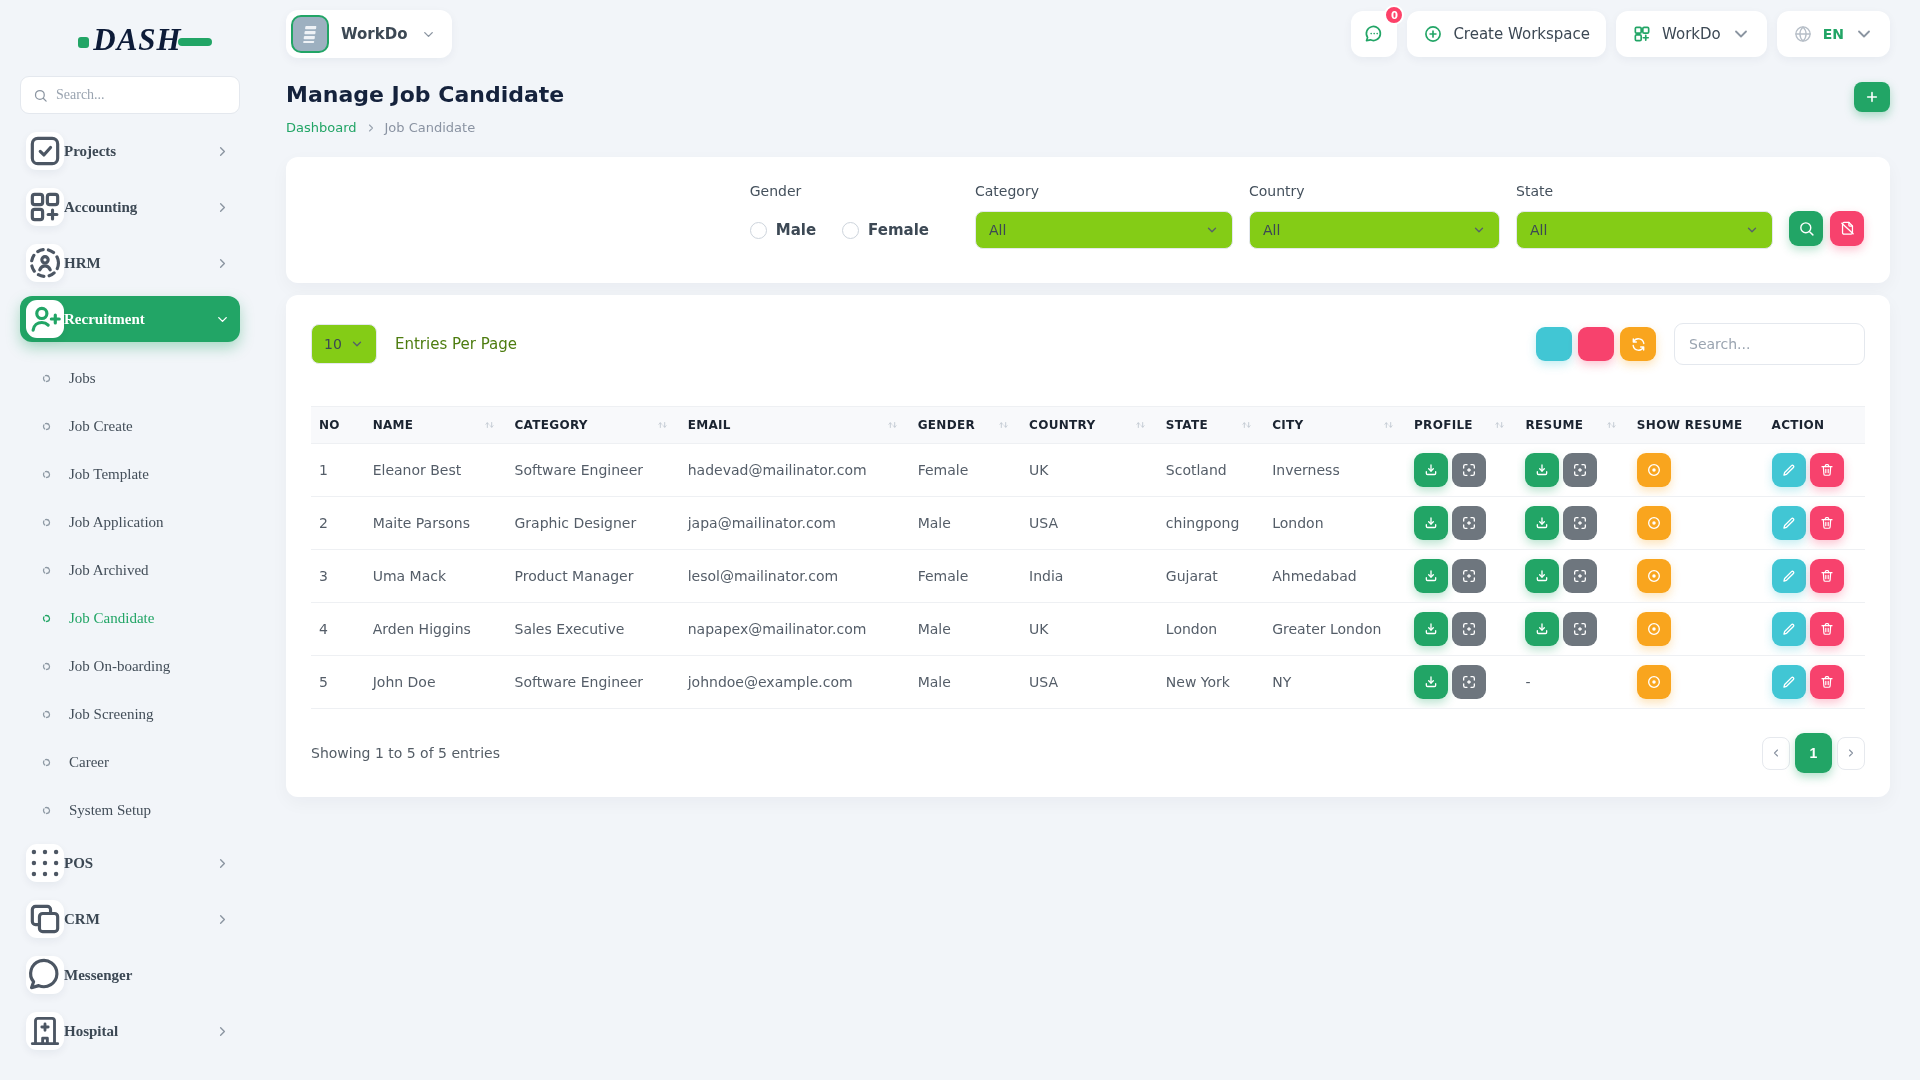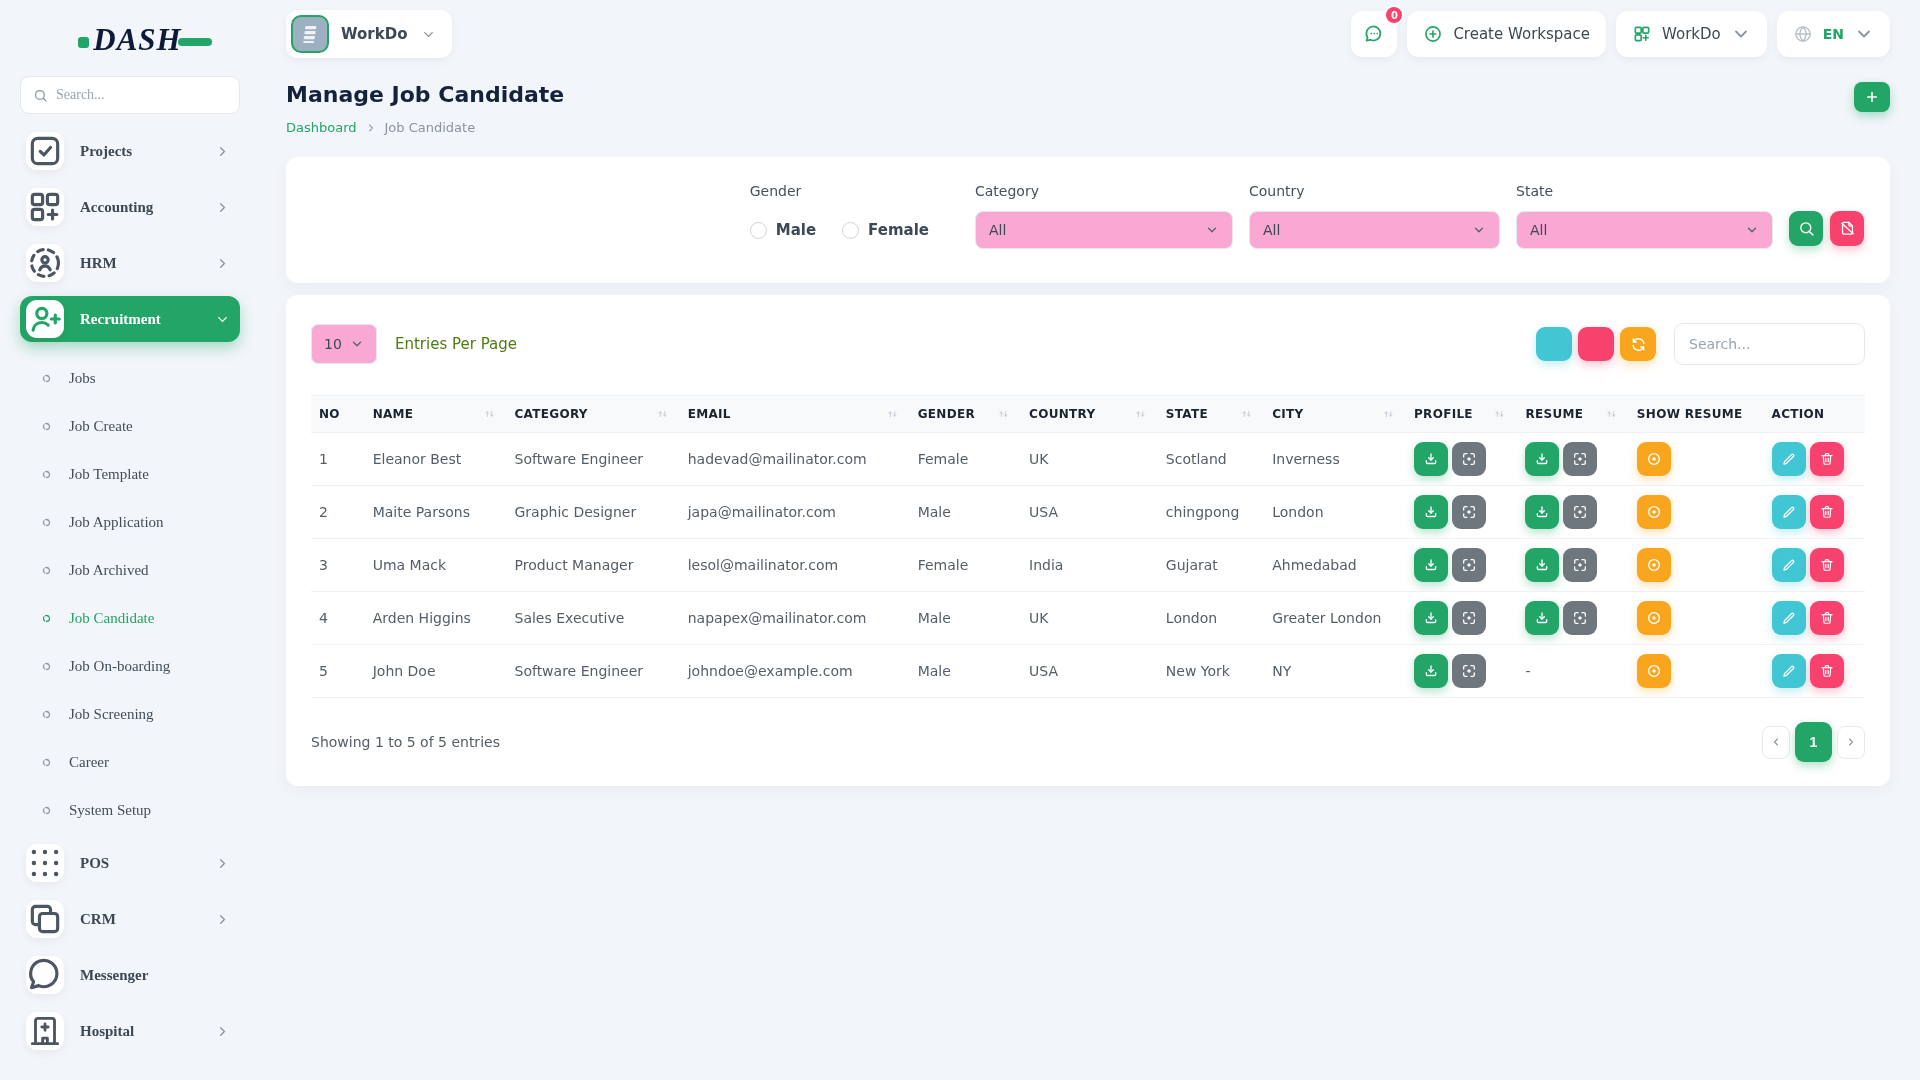--- a/index.html
+++ b/index.html
@@ -13,21 +13,21 @@
   .logo-dot { width:11px; height:11px; border-radius:3px; background:#22a566; margin-right:4px; margin-top:4px; }
   .logo-text { font-size:31px; font-weight:900; letter-spacing:1px; color:#0d1b38; font-style:italic; }
   .logo-bar { position:absolute; right:28px; top:24px; width:34px; height:8px; border-radius:4px; background:#22a566; }
   .side-search { display:flex; align-items:center; gap:8px; height:38px; background:#fff; border:1px solid #e4e8ee; border-radius:9px; padding:0 12px; margin-bottom:14px; }
   .side-search .ic { width:15px; height:15px; color:#8b95a1; flex:0 0 15px; }
   .side-search input { border:none; outline:none; width:100%; font-size:14px; color:#545d68; background:transparent; font-family:inherit; }
   .side-search input::placeholder { color:#9aa4b0; }
   .menu { display:flex; flex-direction:column; }
   .menu-item { display:flex; align-items:center; height:46px; margin-bottom:10px; padding:0 10px 0 6px; border-radius:12px; cursor:pointer; }
   .mi-icon { width:38px; height:38px; background:#fff; border-radius:11px; box-shadow:0 3px 8px rgba(20,40,70,.06); display:flex; align-items:center; justify-content:center; color:#4c5663; flex:0 0 38px; }
-  .mi-label { margin-left:16px; font-size:15px; font-weight:600; color:#3c4854; }
+  .mi-label { font-size:15px; font-weight:600; color:#3c4854; }
   .mi-chev { margin-left:auto; width:15px; height:15px; color:#8b95a1; }
   .menu-item.active { background:#22a566; box-shadow:0 6px 14px rgba(34,165,102,.35); }
   .menu-item.active .mi-label { color:#fff; }
   .menu-item.active .mi-icon { color:#22a566; }
   .menu-item.active .mi-chev { color:#fff; }
   .submenu { list-style:none; margin:2px 0 6px 0; }
   .sub-item { display:flex; align-items:center; height:48px; padding-left:22px; cursor:pointer; }
   .sub-bullet { width:9px; height:9px; color:#8f9aa5; flex:0 0 9px; }
   .sub-label { margin-left:18px; font-size:15px; color:#434e59; }
   .sub-item.active .sub-label { color:#22a566; }
@@ -62,44 +62,44 @@
   
   .card { background:#fff; border-radius:12px; box-shadow:0 6px 18px rgba(18,38,63,.04); }
   .filter-card { margin-top:22px; padding:26px 26px 24px 26px; height:126px; }
   .filter-row { display:flex; justify-content:flex-end; gap:16px; }
   .f-group { display:flex; flex-direction:column; gap:12px; }
   .f-label { font-size:14px; color:#44505c; }
   .radios { display:flex; align-items:center; gap:26px; height:38px; padding-right:30px; }
   .radio-opt { display:flex; align-items:center; gap:9px; }
   .radio-opt input { appearance:none; -webkit-appearance:none; width:17px; height:17px; border-radius:50%; border:1.5px solid #cdd4dc; background:#fff; cursor:pointer; }
   .radio-opt label { font-size:15px; color:#3c4854; font-weight:600; }
-  .select { display:flex; align-items:center; justify-content:space-between; width:258px; height:38px; border:1px solid #e4e8ee; border-radius:8px; padding:0 13px; background:#f9a8d4; cursor:pointer; }
+  .select { display:flex; align-items:center; justify-content:space-between; width:258px; height:38px; border:1px solid #e4e8ee; border-radius:8px; padding:0 13px; background:#84cc16; cursor:pointer; }
   .select span { font-size:14px; color:#3c4854; }
   .select .ic { width:14px; height:14px; color:#55606c; }
   .f-buttons { display:flex; gap:7px; align-items:flex-end; padding-bottom:1px; }
   .sq-btn { width:34px; height:35px; border:none; border-radius:9px; display:flex; align-items:center; justify-content:center; color:#fff; cursor:pointer; }
   .sq-btn .ic { width:17px; height:17px; }
   .btn-green { background:#22a566; box-shadow:0 4px 10px rgba(34,165,102,.3); }
   .btn-pink { background:#f7426d; box-shadow:0 4px 10px rgba(247,66,109,.3); }
   .btn-cyan { background:#41c6d4; box-shadow:0 4px 10px rgba(65,198,212,.3); }
   .btn-orange { background:#f9a51e; box-shadow:0 4px 10px rgba(249,165,30,.3); }
   .btn-gray { background:#6e767e; }
 
   
   .table-card { margin-top:12px; padding:28px 25px 24px 25px; }
   .table-toolbar { display:flex; align-items:center; }
-  .per-page { width:66px; height:40px; padding:0 12px;border-radius:7px; }
+  .per-page { width:66px; height:40px; padding:0 12px; }
   .per-page span { font-size:14px; }
   .toolbar-label { margin-left:18px; font-size:15px; color:#4d7c0f; }
   .toolbar-right { margin-left:auto; display:flex; align-items:center; gap:6px; }
   .toolbar-right .sq-btn { width:36px; height:34px; }
   .table-search { width:191px; height:42px; border:1px solid #e4e8ee; border-radius:9px; padding:0 14px; font-size:14px; color:#545d68; outline:none; margin-left:12px; font-family:inherit; }
   .table-search::placeholder { color:#9aa4b0; }
 
-  table.data { width:100%; border-collapse:collapse; table-layout:fixed; margin-top:30px; }
+  table.data { width:100%; border-collapse:collapse; table-layout:fixed; margin-top:41px; }
   table.data thead th { background:#f8f9fb; border-top:1px solid #eef0f3; border-bottom:1px solid #eef0f3; height:37px; text-align:left; font-size:12px; letter-spacing:.3px; color:#1b2431; font-weight:700; padding:0 8px; position:relative; white-space:nowrap; }
   th .sort { position:absolute; right:10px; top:50%; transform:translateY(-50%); width:15px; height:15px; color:#c6cdd5; display:inline-block; }
   table.data tbody td { height:53px; border-bottom:1px solid #eef0f3; font-size:14px; color:#545d68; padding:0 8px; white-space:nowrap; overflow:hidden; }
   .btn-group { display:flex; gap:4px; }
   .row-btn { width:34px; height:34px; border:none; border-radius:9px; color:#fff; display:flex; align-items:center; justify-content:center; cursor:pointer; }
   .row-btn .ic { width:16px; height:16px; }
   .dash-cell { color:#545d68; }
 
   .table-footer { display:flex; align-items:center; margin-top:24px; }
   .showing { font-size:14px; color:#545d66; }

